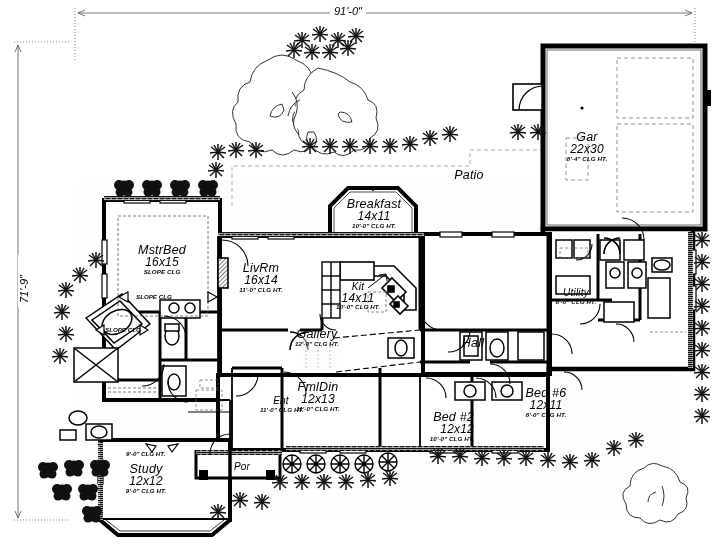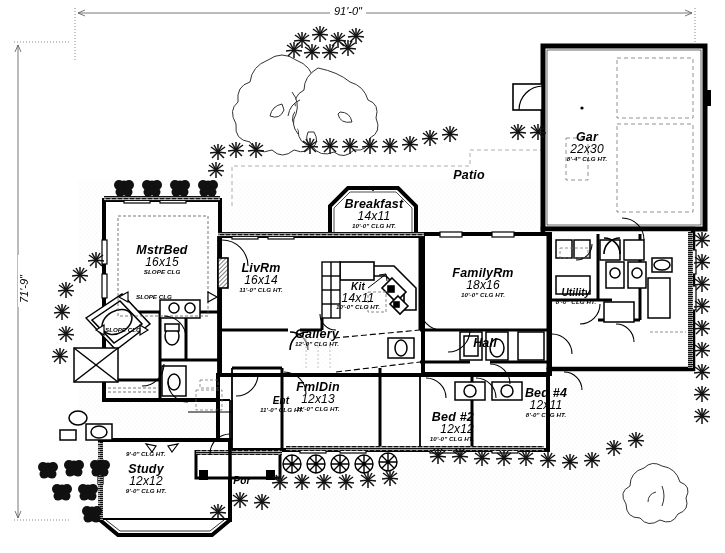--- a/index.html
+++ b/index.html
@@ -3,21 +3,21 @@
 <meta charset="utf-8">
 <style>
   html,body{margin:0;padding:0;background:#fff;}
   body{font-family:"Liberation Sans",sans-serif;}
   #plan{position:relative;width:725px;height:553px;background:#ffffff;overflow:hidden;}
   #plan svg{position:absolute;left:0;top:0;}
 
   .lbl{position:absolute;text-align:center;color:#000;white-space:nowrap;
        font-family:"Liberation Sans",sans-serif;font-style:italic;font-weight:bold;
        letter-spacing:.2px;line-height:1.05;}
-  .lbl .nm{display:block;font-size:12.5px;font-weight:bold;font-style:italic;}
+  .lbl .nm{display:block;font-size:12.5px;font-weight:normal;font-style:italic;}
   .lbl .dim{display:block;font-size:12px;font-weight:normal;font-style:italic;margin-top:-1px;}
   .lbl .clg{display:block;font-size:6.2px;font-weight:bold;font-style:italic;
             letter-spacing:.1px;margin-top:0px;}
   .lbl.sm .nm{font-size:10px;}
   .note{position:absolute;font-size:6.2px;font-style:italic;font-weight:bold;color:#000;white-space:nowrap;}
   .dimtxt{position:absolute;font-size:11px;font-style:italic;color:#000;white-space:nowrap;
           background:#fff;padding:0 4px;}
   .dimtxt.vert{transform:rotate(-90deg);transform-origin:center center;}
 </style>
 </head>
@@ -533,43 +533,38 @@
     <span class="dim">16x14</span>
     <span class="clg">11'-0" CLG HT.</span>
   </div>
 
   <div class="lbl sm" style="left:335px;top:282px;width:46px;">
     <span class="nm">Kit</span>
     <span class="dim">14x11</span>
     <span class="clg">10'-0" CLG HT.</span>
   </div>
 
-  <div class="lbl" style="left:434px;top:267px;width:98px;">
-    <span class="nm">FamilyRm</span>
-    <span class="dim">18x16</span>
-    <span class="clg">10'-0" CLG HT.</span>
-  </div>
 
   <div class="lbl sm" style="left:548px;top:288px;width:56px;">
     <span class="nm">Utility</span>
     <span class="clg">8'-0" CLG HT.</span>
   </div>
 
 
   <div class="lbl" style="left:282px;top:328px;width:70px;">
     <span class="nm">Gallery</span>
     <span class="clg">12'-0" CLG HT.</span>
   </div>
 
-  <div class="lbl" style="left:461px;top:337px;width:48px;">
+  <div class="lbl" style="left:461px;top:337px;width:24px;">
     <span class="nm">Hall</span>
   </div>
 
   <div class="lbl" style="left:508px;top:387px;width:76px;">
-    <span class="nm">Bed #4</span>
+    <span class="nm">Bed #6</span>
     <span class="dim">12x11</span>
     <span class="clg">8'-0" CLG HT.</span>
   </div>
 
   <div class="lbl" style="left:398px;top:411px;width:76px;text-align:right;">
     <span class="nm">Bed #2</span>
     <span class="dim">12x12</span>
     <span class="clg">10'-0" CLG HT.</span>
   </div>
 
@@ -577,21 +572,21 @@
     <span class="nm">FmlDin</span>
     <span class="dim">12x13</span>
     <span class="clg">11'-0" CLG HT.</span>
   </div>
 
   <div class="lbl sm" style="left:221px;top:396px;width:42px;margin-left:39px;">
     <span class="nm">Ent</span>
     <span class="clg">11'-0" CLG HT.</span>
   </div>
 
-  <div class="lbl sm" style="left:222px;top:476px;width:40px;">
+  <div class="lbl sm" style="left:222px;top:462px;width:40px;">
     <span class="nm">Por</span>
   </div>
 
   <div class="lbl" style="left:108px;top:463px;width:76px;">
     <span class="nm">Study</span>
     <span class="dim">12x12</span>
     <span class="clg">9'-0" CLG HT.</span>
   </div>
 
   <div class="note" style="left:136px;top:293px;">SLOPE CLG</div>

